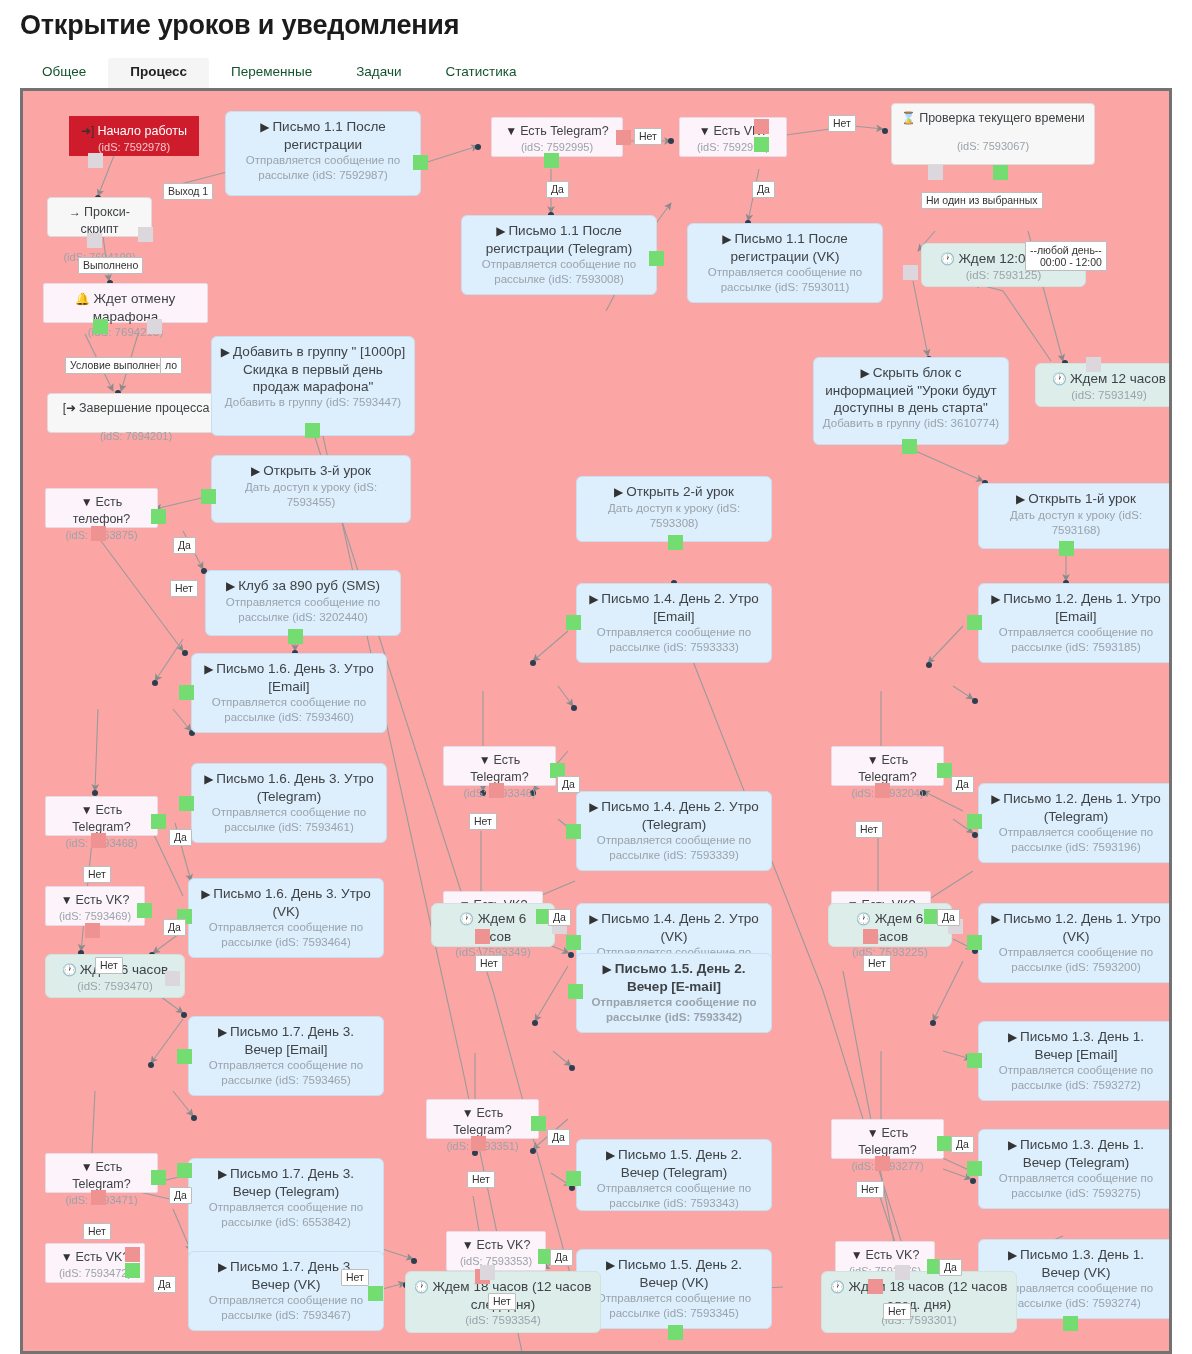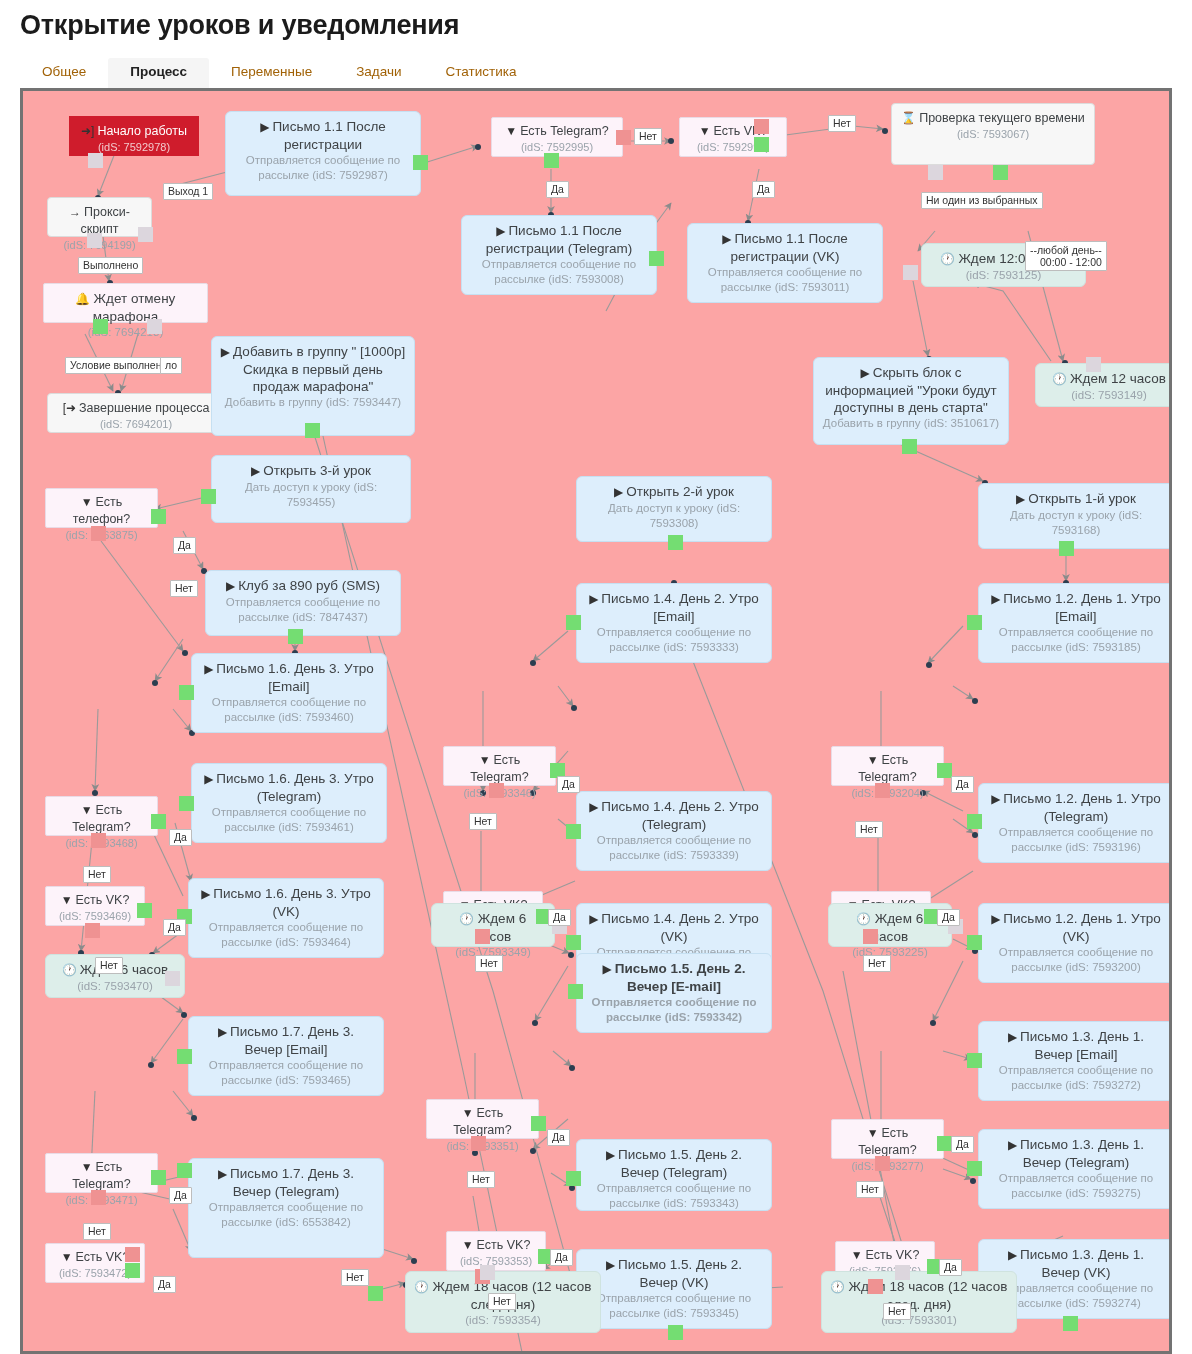--- a/index.html
+++ b/index.html
@@ -27,21 +27,21 @@
   }
   .tabbar {
     position: absolute;
     left: 20px; top: 58px;
     width: 1152px; height: 30px;
     display: flex;
     align-items: stretch;
   }
   .tab {
     font-size: 13.5px;
-    color: #a16207;
+    color: #14532d;
     padding: 6px 22px 8px 22px;
     cursor: pointer;
     white-space: nowrap;
     line-height: 16px;
   }
   .tab.active {
     color: #222;
     font-weight: bold;
     background: #f5f5f5;
     border-radius: 3px 3px 0 0;
@@ -111,21 +111,21 @@
     border-radius: 0;
   }
   .n-start .ttl { color: #ffffff; font-size: 12.5px; }
   .n-start .sub { color: #f3c8cc; font-size: 11px; }
   .n-plain {
     background: #f7f7f7;
     border: 1px solid #dcdcdc;
     border-radius: 4px;
   }
   .n-plain .ttl { font-size: 12.5px; }
-  .n-plain .sub { font-size: 11px; }
+  .n-plain .sub { font-size: 11px; margin-top: 12px; }
 
   
   .port {
     position: absolute;
     width: 15px; height: 15px;
     z-index: 8;
   }
   .p-green { background: #74dd72; }
   .p-red   { background: #ef9292; }
   .p-grey  { background: #dcd6dd; }
@@ -472,21 +472,21 @@
     </div>
 
     <div class="node n-wait" style="left:1012px;top:272px;width:148px;height:44px;">
       <span class="ttl"><span class="gl">🕐</span><span>Ждем 12 часов</span></span>
       <span class="sub">(idS: 7593149)</span>
     </div>
     <div class="port p-grey" style="left:1063px;top:266px;"></div>
 
     <div class="node n-action" style="left:790px;top:266px;width:196px;height:88px;">
       <span class="ttl"><span class="gl">▶</span><span>Скрыть блок с информацией "Уроки будут доступны в день старта"</span></span>
-      <span class="sub">Добавить в группу (idS: 3510617)</span>
+      <span class="sub">Добавить в группу (idS: 3610774)</span>
     </div>
     <div class="port p-green" style="left:879px;top:348px;"></div>
 
     <div class="node n-action" style="left:955px;top:392px;width:196px;height:66px;">
       <span class="ttl"><span class="gl">▶</span><span>Открыть 1-й урок</span></span>
       <span class="sub">Дать доступ к уроку (idS: 7593168)</span>
     </div>
     <div class="port p-green" style="left:1036px;top:450px;"></div>
 
     <div class="node n-action" style="left:188px;top:245px;width:204px;height:100px;">
@@ -505,21 +505,21 @@
       <span class="ttl"><span class="gl">▼</span><span>Есть телефон?</span></span>
       <span class="sub">(idS: 7863875)</span>
     </div>
     <div class="port p-green" style="left:128px;top:418px;"></div>
     <div class="port p-red" style="left:68px;top:435px;"></div>
     <div class="elabel" style="left:150px;top:446px;">Да</div>
     <div class="elabel" style="left:147px;top:489px;">Нет</div>
 
     <div class="node n-action" style="left:182px;top:479px;width:196px;height:66px;">
       <span class="ttl"><span class="gl">▶</span><span>Клуб за 890 руб (SMS)</span></span>
-      <span class="sub">Отправляется сообщение по рассылке (idS: 7847437)</span>
+      <span class="sub">Отправляется сообщение по рассылке (idS: 3202440)</span>
     </div>
     <div class="port p-green" style="left:265px;top:538px;"></div>
 
     <div class="node n-action" style="left:168px;top:562px;width:196px;height:80px;">
       <span class="ttl"><span class="gl">▶</span><span>Письмо 1.6. День 3. Утро [Email]</span></span>
       <span class="sub">Отправляется сообщение по рассылке (idS: 7593460)</span>
     </div>
     <div class="port p-green" style="left:156px;top:594px;"></div>
 
     <div class="node n-cond" style="left:22px;top:705px;width:113px;height:40px;">
@@ -581,20 +581,24 @@
 
     <div class="node n-cond" style="left:22px;top:1152px;width:100px;height:40px;">
       <span class="ttl"><span class="gl">▼</span><span>Есть VK?</span></span>
       <span class="sub">(idS: 7593472)</span>
     </div>
     <div class="port p-red" style="left:102px;top:1156px;"></div>
     <div class="port p-green" style="left:102px;top:1172px;"></div>
     <div class="elabel" style="left:130px;top:1185px;">Да</div>
     <div class="elabel" style="left:318px;top:1178px;">Нет</div>
 
+    <div class="node n-action" style="left:165px;top:1160px;width:196px;height:80px;">
+      <span class="ttl"><span class="gl">▶</span><span>Письмо 1.7. День 3. Вечер (VK)</span></span>
+      <span class="sub">Отправляется сообщение по рассылке (idS: 7593467)</span>
+    </div>
     <div class="port p-green" style="left:345px;top:1195px;"></div>
 
     <div class="node n-action" style="left:553px;top:385px;width:196px;height:66px;">
       <span class="ttl"><span class="gl">▶</span><span>Открыть 2-й урок</span></span>
       <span class="sub">Дать доступ к уроку (idS: 7593308)</span>
     </div>
     <div class="port p-green" style="left:645px;top:444px;"></div>
 
     <div class="node n-action" style="left:553px;top:492px;width:196px;height:80px;">
       <span class="ttl"><span class="gl">▶</span><span>Письмо 1.4. День 2. Утро [Email]</span></span>

